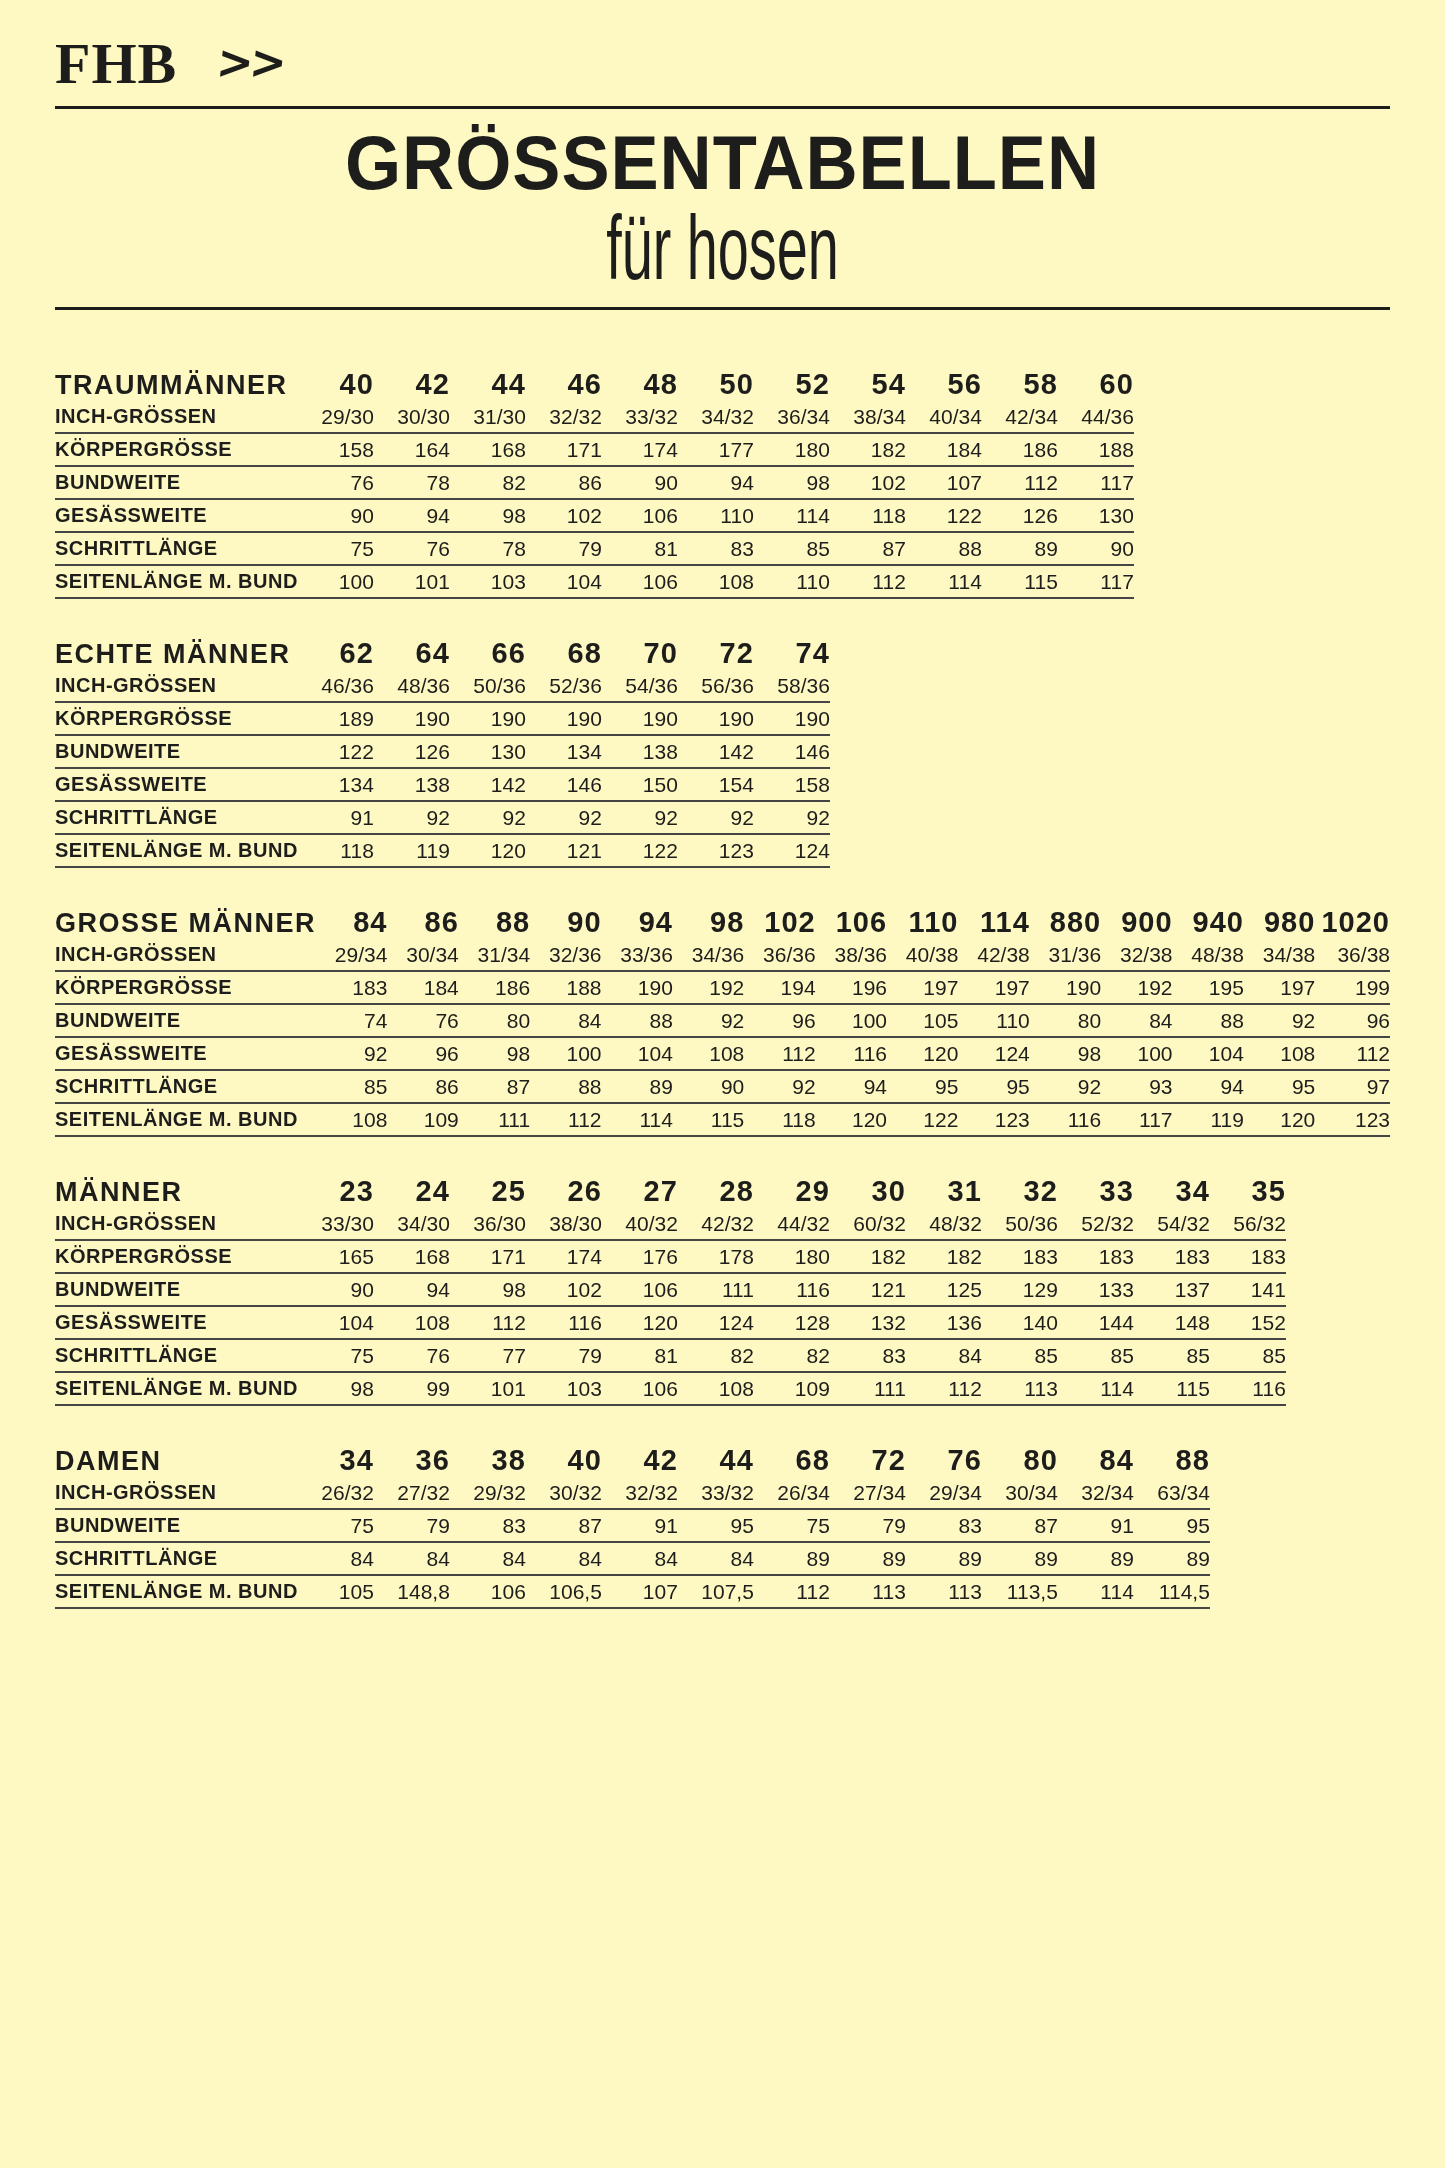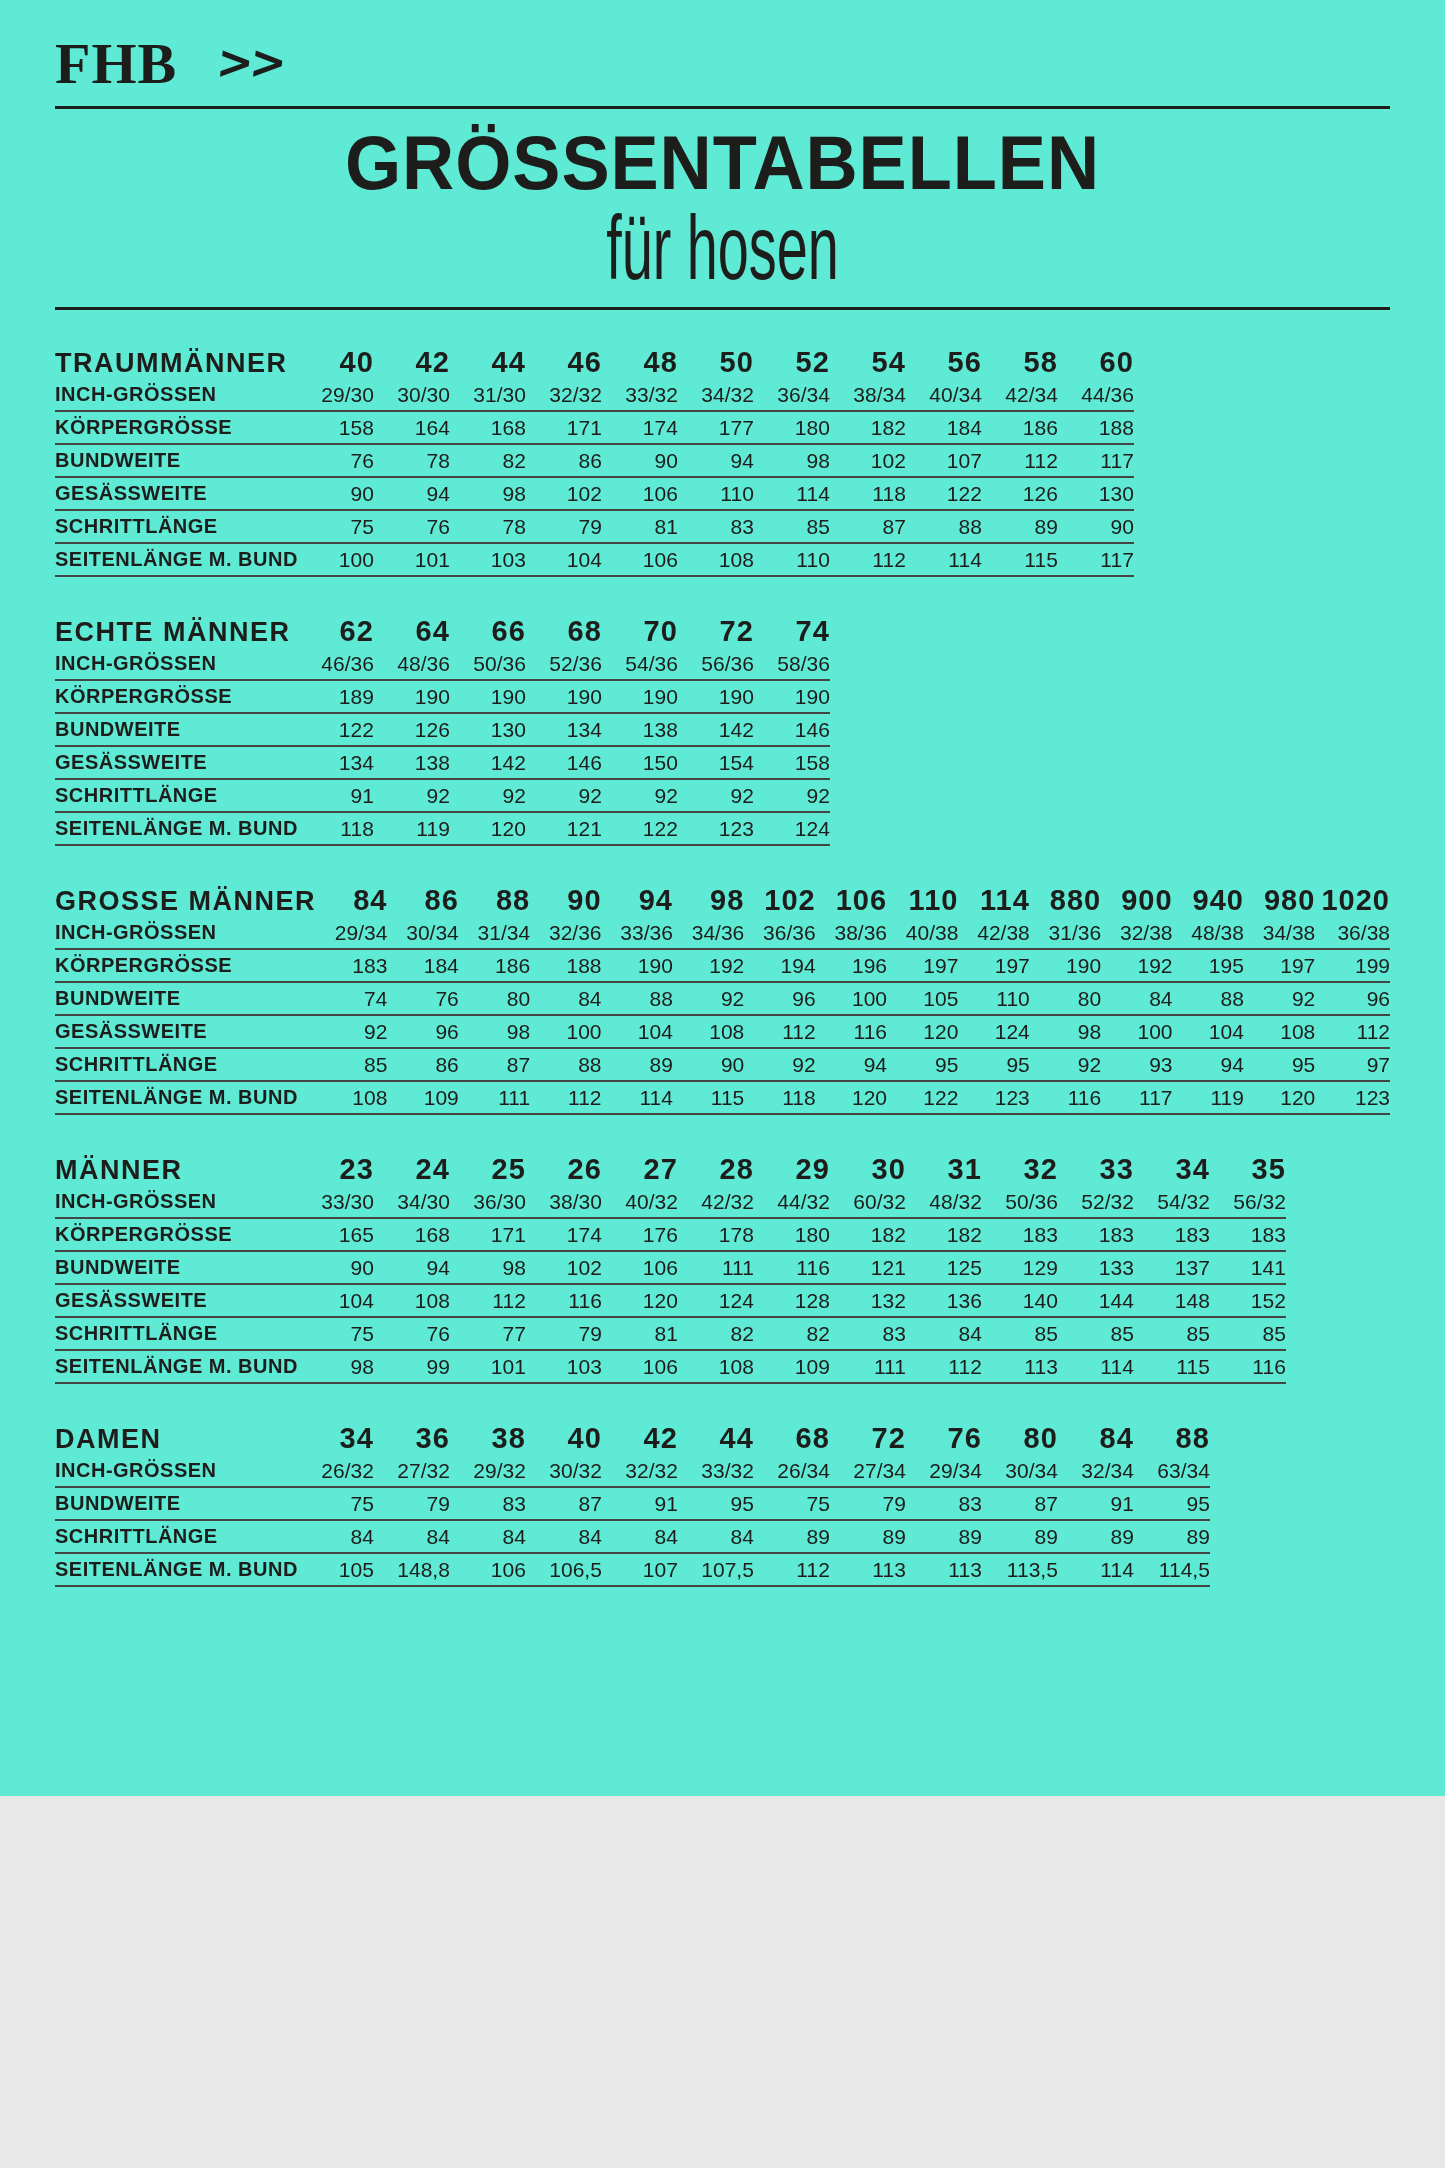--- a/index.html
+++ b/index.html
@@ -1,20 +1,20 @@
 <!DOCTYPE html>
 <html><head>
 <meta charset="utf-8">
 <style>
   html,body { margin:0; padding:0; background:#e8e8e8; }
   .page {
     position:relative;
-    width:1445px; height:1796px;
+    width:1445px; height:2168px;
     margin:0 auto;
-    background:#5eead4;
+    background:#fef9c3;
     color:#1d1d1b;
     font-family:"Liberation Sans", sans-serif;
     overflow:hidden;
   }
   .hdr { margin:0 55px; }
   .logo-row {
     padding-top:36px;
     display:flex; align-items:flex-start; gap:40px;
     height:62px;
   }
@@ -43,21 +43,21 @@
     transform:scaleX(0.62);
     white-space:nowrap;
   }
   .rule-2 { margin-top:14px; }
 
   main { margin:0 55px; }
   table.size-table {
     border-collapse:collapse; table-layout:fixed;
     margin-top:38px;
   }
-  table.size-table.first { margin-top:36px; }
+  table.size-table.first { margin-top:58px; }
   table.size-table th, table.size-table td { padding:0; }
   th.tname {
     text-align:left; vertical-align:bottom;
     font-size:27px; font-weight:700; letter-spacing:1.5px;
     padding-bottom:15px; white-space:nowrap;
   }
   th.size {
     text-align:right; vertical-align:bottom;
     font-size:29px; font-weight:700; letter-spacing:1px;
     padding-bottom:15px;

